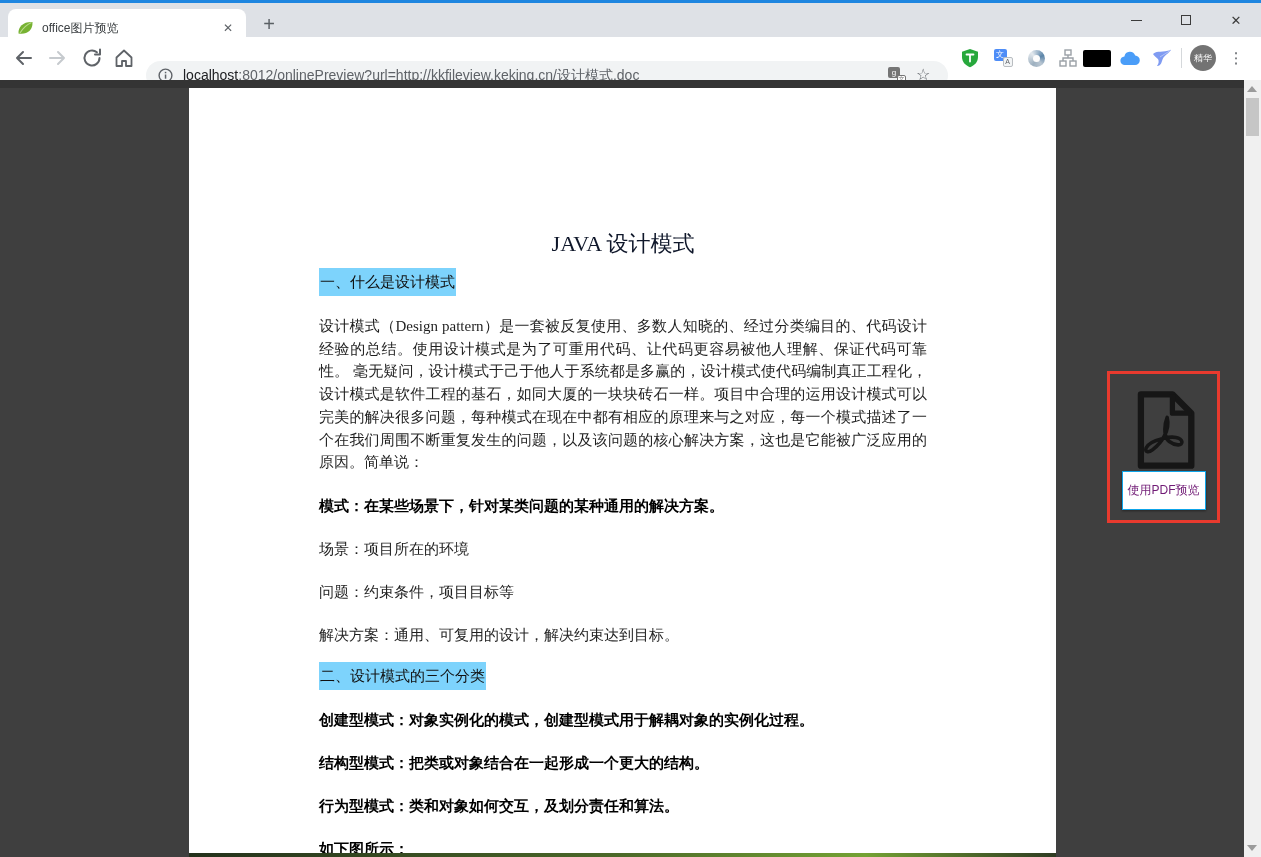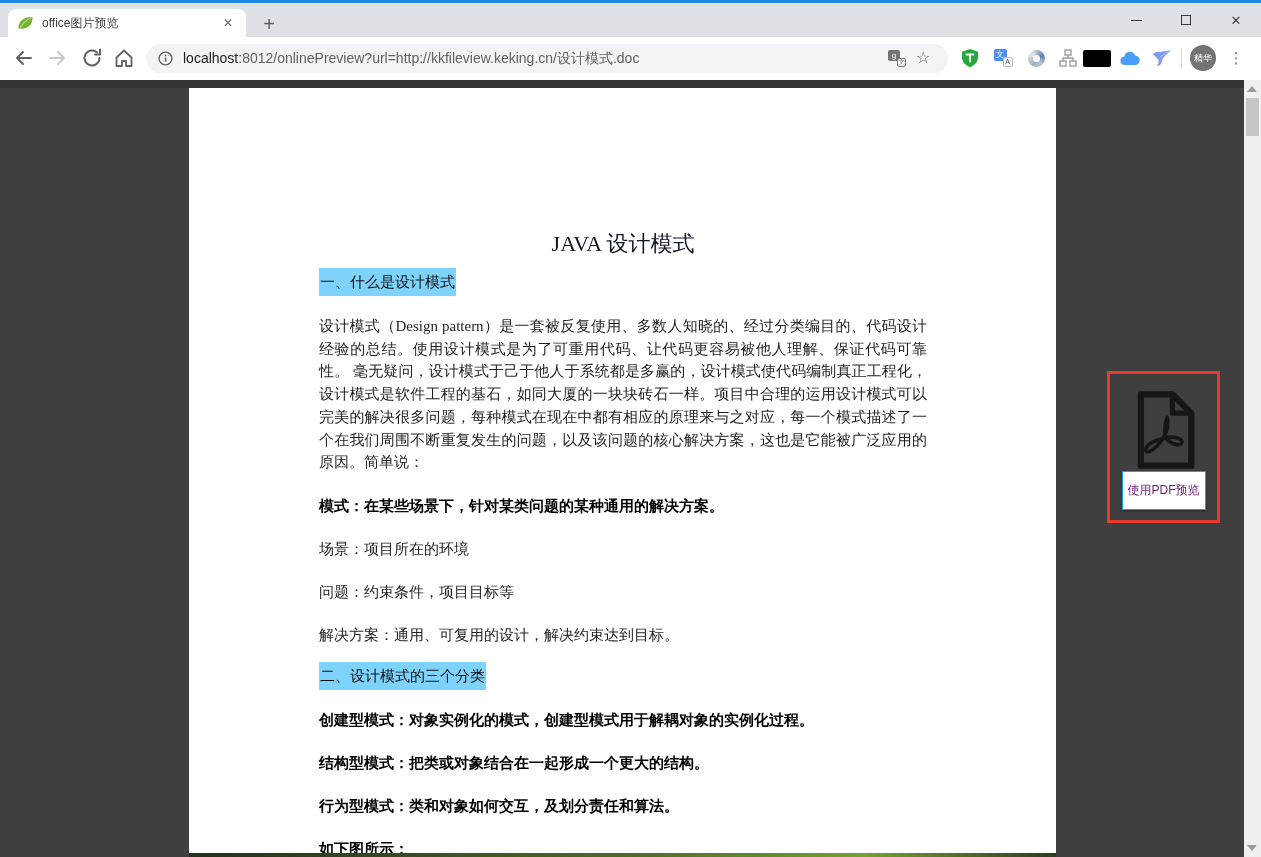--- a/index.html
+++ b/index.html
@@ -5,36 +5,36 @@
   * { margin:0; padding:0; box-sizing:border-box; }
   html,body { width:1261px; height:857px; font-family:"Liberation Sans", sans-serif; }
   .window { position:relative; width:1261px; height:857px; background:#dee1e6; overflow:hidden; }
 
   
   .accent { position:absolute; top:0; left:0; right:0; height:3px; background:#1e86e0; }
 
   
   .tabstrip { position:absolute; top:3px; left:0; right:0; height:34px; background:#dee1e6; }
   .tab { position:absolute; left:8px; top:6px; width:238px; height:28px; background:#ffffff;
-         border-radius:8px 8px 0 0; display:flex; align-items:center; padding:0 9px; }
+         border-radius:8px 8px 0 0; display:flex; align-items:flex-end; padding:0 9px; }
   .favicon { width:17px; height:17px; margin-right:8px; flex:0 0 auto; }
   .tab-title { font-size:12px; color:#3c4043; flex:1 1 auto; white-space:nowrap; overflow:hidden; }
   .tab-close { font-size:12px; color:#5f6368; width:18px; height:18px; line-height:18px; text-align:center; border-radius:50%; }
   .newtab { position:absolute; left:254px; top:8px; width:30px; height:26px; font-size:20px; font-weight:300;
             color:#5a5f64; display:flex; align-items:center; justify-content:center; }
   .wincontrols { position:absolute; right:0; top:0; height:34px; display:flex; }
   .winbtn { width:50px; height:34px; display:flex; align-items:center; justify-content:center; }
   .ic-min { width:11px; height:1px; background:#3b3b3b; }
   .ic-max { width:10px; height:10px; border:1px solid #3b3b3b; }
   .ic-close { font-size:13px; color:#3b3b3b; line-height:1; }
 
   
   .toolbar { position:absolute; top:37px; left:0; right:0; height:43px; background:#ffffff; }
   .navic { position:absolute; top:10px; width:22px; height:22px; }
-  .omnibox { position:absolute; left:146px; top:7px; width:802px; height:29px; background:#f1f3f4;
+  .omnibox { position:absolute; left:146px; top:24px; width:802px; height:29px; background:#f1f3f4;
              border-radius:14.5px; display:flex; align-items:center; }
   .info-ic { margin-left:12px; flex:0 0 auto; }
   .url { margin-left:10px; font-size:14px; color:#5f6368; white-space:nowrap; overflow:hidden; flex:1 1 auto; }
   .url b { color:#202124; font-weight:400; }
   .omni-trans { position:absolute; left:742px; top:6px; width:18px; height:17px; }
   .trans-sq1 { position:absolute; left:0; top:0; width:12px; height:11px; background:#757575; border-radius:2px;
                color:#fff; font-size:8px; line-height:11px; text-align:center; }
   .trans-sq2 { position:absolute; right:0; bottom:0; width:9px; height:9px; background:#fff; border:1px solid #757575;
                border-radius:2px; color:#757575; font-size:6px; line-height:7px; text-align:center; }
   .star { position:absolute; left:770px; top:4px; font-size:16px; color:#5f6368; }

